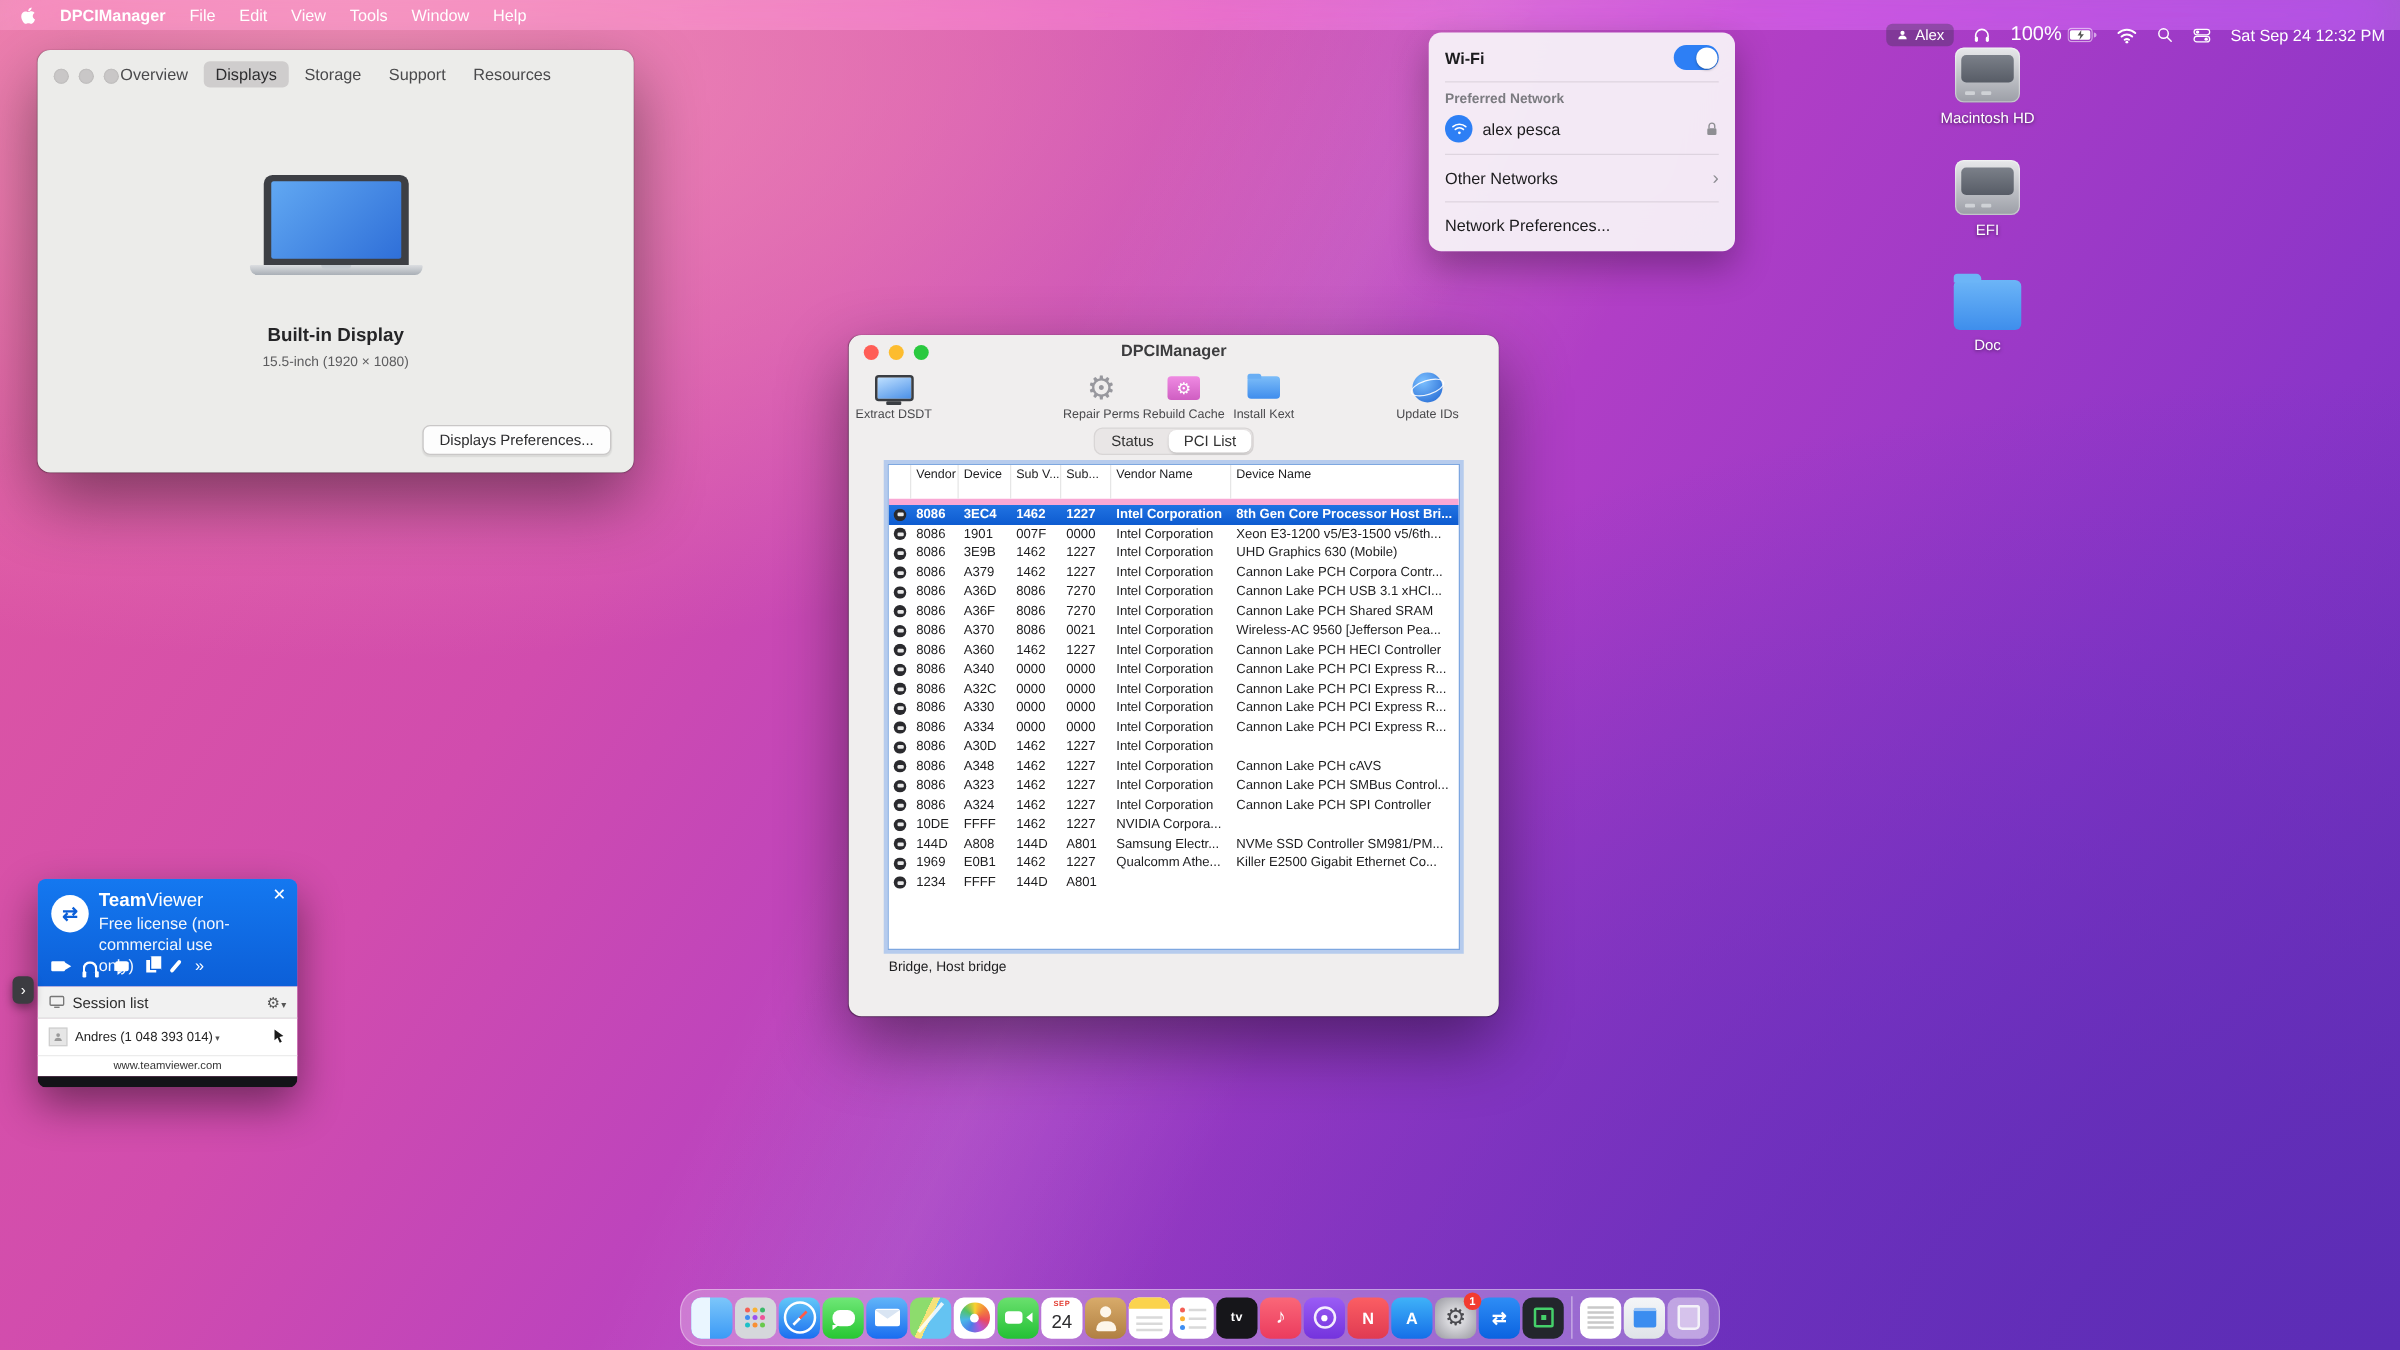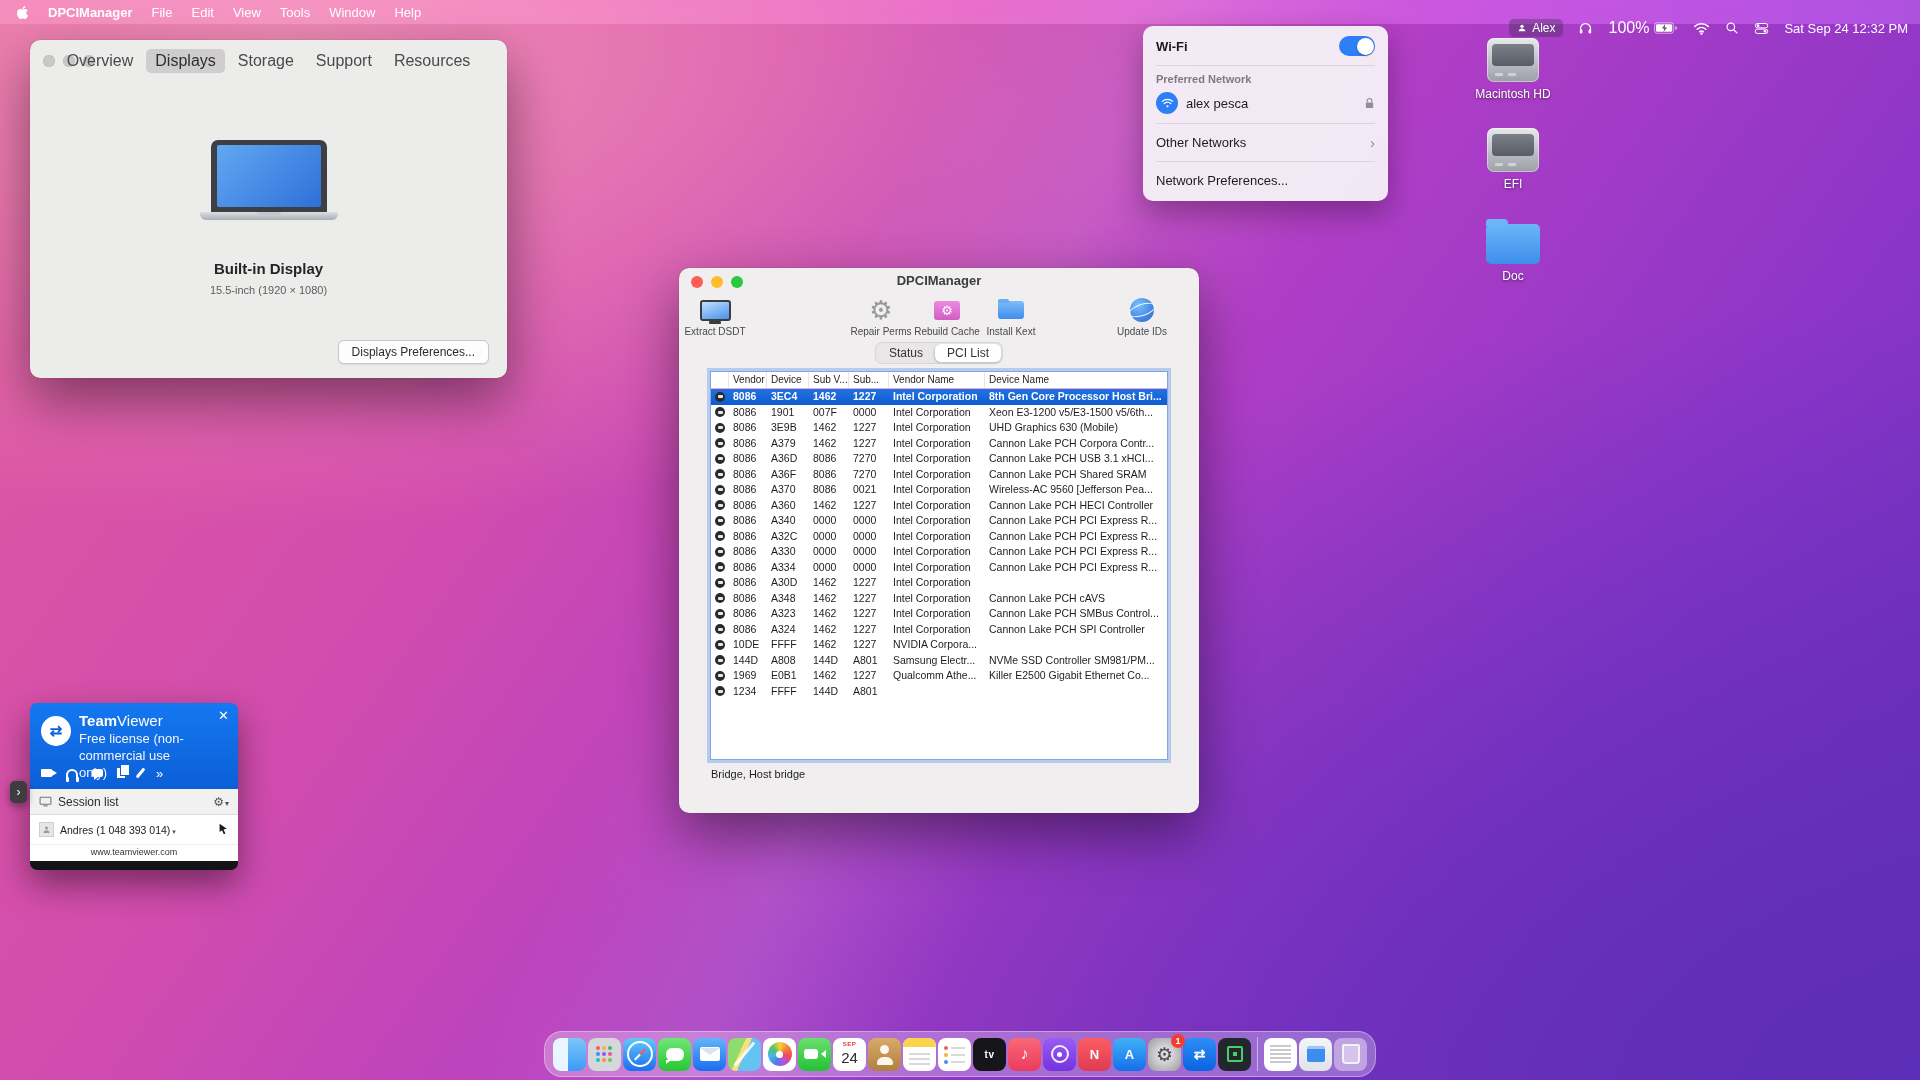--- a/index.html
+++ b/index.html
@@ -30,21 +30,21 @@
   .window{position:absolute;border-radius:10px;box-shadow:0 22px 55px rgba(0,0,0,0.45),0 0 1px rgba(0,0,0,0.45);}
   .lights{position:absolute;display:flex;gap:8px;}
   .light{width:12px;height:12px;border-radius:50%;}
   .l-red{background:#ff5d56}.l-yel{background:#fdbc2e}.l-grn{background:#2ac93f}
   .l-gray{background:#c9c7c7;box-shadow:inset 0 0 1px rgba(0,0,0,0.25)}
 
   
   .sysinfo{left:30px;top:40px;width:477px;height:338px;background:#ececea;}
   .sysinfo .lights{left:13px;top:15px;}
   .si-tabs{position:absolute;top:9px;left:0;right:0;display:flex;justify-content:center;gap:4px;}
-  .si-tab{font-size:16px;color:#4a4a4c;padding:3px 9px;border-radius:5px;}
+  .si-tab{font-size:13px;color:#4a4a4c;padding:3px 9px;border-radius:5px;}
   .si-tab.selected{background:#cfcdcd;color:#2e2e30;}
   .laptop{position:absolute;top:100px;left:50%;transform:translateX(-50%);display:flex;flex-direction:column;align-items:center;}
   .lap-top{width:116px;height:72px;background:#3d3f44;border-radius:7px 7px 0 0;padding:5px 6px;}
   .lap-scr{width:100%;height:100%;background:linear-gradient(135deg,#61a8f2,#2f6fd8);border-radius:2px;}
   .lap-base{width:138px;height:8px;background:linear-gradient(180deg,#dcdee1,#a9afb6);border-radius:1px 1px 6px 6px;position:relative;}
   .lap-base::before{content:"";position:absolute;left:50%;top:0;transform:translateX(-50%);width:24px;height:3px;background:#c4c9cf;border-radius:0 0 4px 4px;}
   .si-title{position:absolute;top:220px;width:100%;text-align:center;font-size:15px;font-weight:700;color:#252527;}
   .si-sub{position:absolute;top:244px;width:100%;text-align:center;font-size:11px;color:#5c5c5e;}
   .si-btn{position:absolute;right:18px;bottom:14px;font-size:12px;color:#2c2c2e;background:#fdfdfd;
     border:1px solid #c9c7c7;border-radius:6px;padding:4px 13px;box-shadow:0 1px 1px rgba(0,0,0,0.08);}
@@ -89,21 +89,21 @@
   .tb-kext .tb-icon::before{content:"";width:26px;height:18px;background:linear-gradient(180deg,#7dbdf8,#3f8ded);border-radius:3px;}
   .tb-kext .tb-icon::after{content:"";position:absolute;top:3px;left:calc(50% - 13px);width:11px;height:4px;background:#69aef4;border-radius:2px 2px 0 0;}
   .tb-ids .tb-icon::before{content:"";width:24px;height:24px;border-radius:50%;background:radial-gradient(circle at 35% 30%,#7cc0ff,#1e63d0);}
   .tb-ids .tb-icon::after{content:"";position:absolute;width:26px;height:10px;border:1.5px solid rgba(255,255,255,0.9);border-radius:50%;transform:rotate(-18deg);}
   .seg{position:absolute;top:74px;left:50%;transform:translateX(-50%);display:flex;background:#e9e6e6;
     border-radius:7px;padding:1px;border:1px solid #d8d5d5;}
   .seg-item{font-size:12px;color:#333;padding:2px 12px;border-radius:6px;}
   .seg-item.selected{background:#fff;box-shadow:0 1px 2px rgba(0,0,0,0.18);}
   .ptable{position:absolute;left:31px;top:103px;width:458px;height:389px;background:#fff;
     border:1px solid #7ea7e0;box-shadow:0 0 0 3px rgba(110,160,235,0.45);overflow:hidden;}
-  .thead{display:flex;height:17px;line-height:16px;border-bottom:1px solid #f9a8d4;}
+  .thead{display:flex;height:32px;line-height:16px;border-bottom:5px solid #f9a8d4;}
   .thead-cols{display:contents;}
   .hc{font-size:10px;color:#1d1d1f;padding-left:4px;border-right:1px solid #e6e6e6;white-space:nowrap;overflow:hidden;}
   .c-icon{width:18px;}
   .c1{width:38px}.c2{width:42px}.c3{width:40px}.c4{width:40px}.c5{width:96px}.c6{flex:1;border-right:none;}
   .trow{display:flex;height:15.5px;line-height:15.5px;align-items:center;}
   .tc{font-size:10.5px;color:#1d1d1f;padding-left:4px;white-space:nowrap;overflow:hidden;}
   .trow.selected{background:linear-gradient(180deg,#2173e2,#0d5bd0);}
   .trow.selected .tc{color:#fff;font-weight:700;}
   .tc.c-icon{display:flex;align-items:center;padding-left:0;}
   .pci-dot{width:10px;height:10px;border-radius:50%;background:#2a2a2e;position:relative;margin-left:4px;}
@@ -141,21 +141,21 @@
   .tv-user-label{font-size:10.5px;color:#222;flex:1;}
   .tv-user-label::after{content:" ▾";font-size:7px;color:#555;}
   .tv-site{background:#fff;font-size:9px;color:#333;text-align:center;padding:2px 0 4px;border-top:1px solid #ececec;}
   .tv-strip{height:9px;background:#131318;}
   .tv-collapse{position:absolute;left:10px;top:781px;width:17px;height:22px;background:#3c3c41;border-radius:5px;
     color:#fff;display:grid;place-items:center;font-size:12px;box-shadow:0 3px 8px rgba(0,0,0,0.4);z-index:41;}
   .tv-collapse::before{content:"›";}
 
   
   .desktop-icons{position:absolute;inset:0;pointer-events:none;}
-  .di{position:absolute;left:1473px;width:80px;display:flex;flex-direction:column;align-items:center;gap:5px;pointer-events:auto;}
+  .di{position:absolute;left:1550px;width:80px;display:flex;flex-direction:column;align-items:center;gap:5px;pointer-events:auto;}
   .di:nth-child(1){top:38px}.di:nth-child(2){top:128px}.di:nth-child(3){top:220px}
   .di-icon{position:relative;}
   .di-drive .di-icon{width:52px;height:44px;border-radius:7px;background:linear-gradient(180deg,#e8e9eb,#9b9ea6);box-shadow:inset 0 0 0 1px rgba(255,255,255,0.4);}
   .di-drive .di-icon::before{content:"";position:absolute;left:5px;right:5px;top:6px;height:22px;border-radius:4px;background:linear-gradient(180deg,#7b8089,#575c66);}
   .di-drive .di-icon::after{content:"";position:absolute;left:8px;bottom:6px;width:8px;height:3px;background:#cfd2d6;border-radius:1px;box-shadow:13px 0 0 #cfd2d6;}
   .di-folder .di-icon{width:54px;height:40px;margin-top:4px;border-radius:5px;background:linear-gradient(180deg,#6cb5f7,#3e8eec);}
   .di-folder .di-icon::before{content:"";position:absolute;top:-5px;left:0;width:22px;height:7px;background:#6cb5f7;border-radius:3px 4px 0 0;}
   .di-label{font-size:12px;color:#fff;text-shadow:0 1px 3px rgba(0,0,0,0.55);text-align:center;}
 
   

